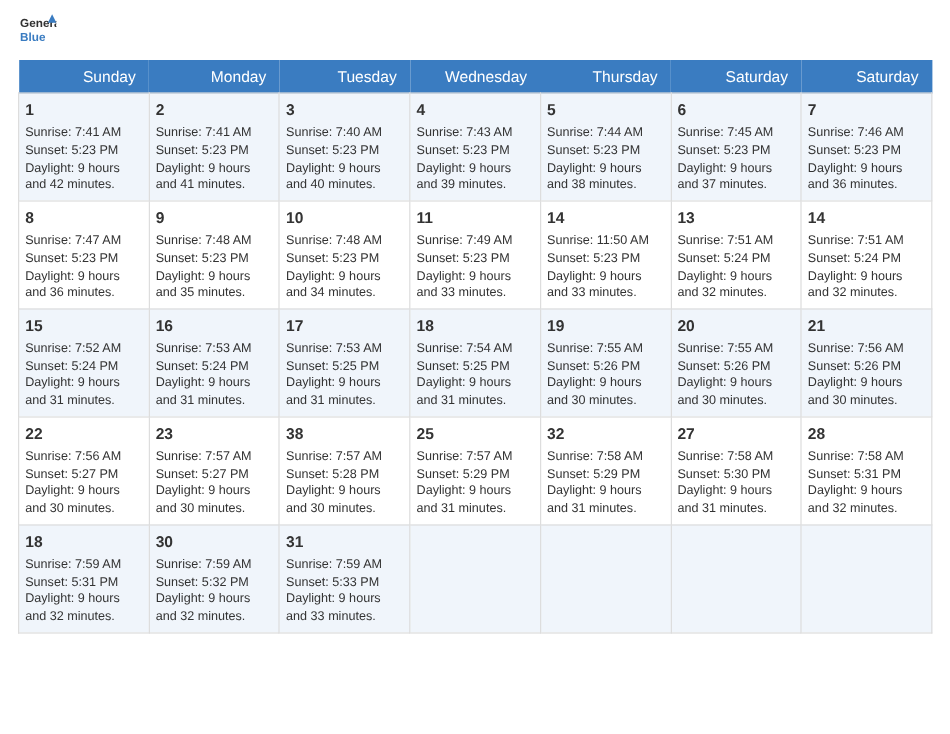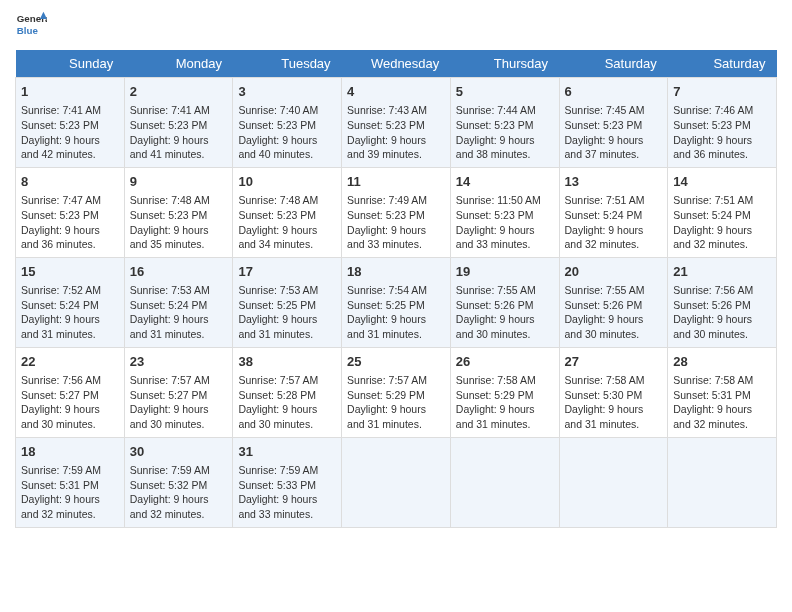--- a/index.html
+++ b/index.html
@@ -282,21 +282,21 @@
           <div class="cell-text">and 30 minutes.</div>
         </td>
         <td>
           <span class="day-num">25</span>
           <div class="cell-text">Sunrise: 7:57 AM</div>
           <div class="cell-text">Sunset: 5:29 PM</div>
           <div class="cell-text">Daylight: 9 hours</div>
           <div class="cell-text">and 31 minutes.</div>
         </td>
         <td>
-          <span class="day-num">26</span>
+          <span class="day-num">32</span>
           <div class="cell-text">Sunrise: 7:58 AM</div>
           <div class="cell-text">Sunset: 5:29 PM</div>
           <div class="cell-text">Daylight: 9 hours</div>
           <div class="cell-text">and 31 minutes.</div>
         </td>
         <td>
           <span class="day-num">27</span>
           <div class="cell-text">Sunrise: 7:58 AM</div>
           <div class="cell-text">Sunset: 5:30 PM</div>
           <div class="cell-text">Daylight: 9 hours</div>

